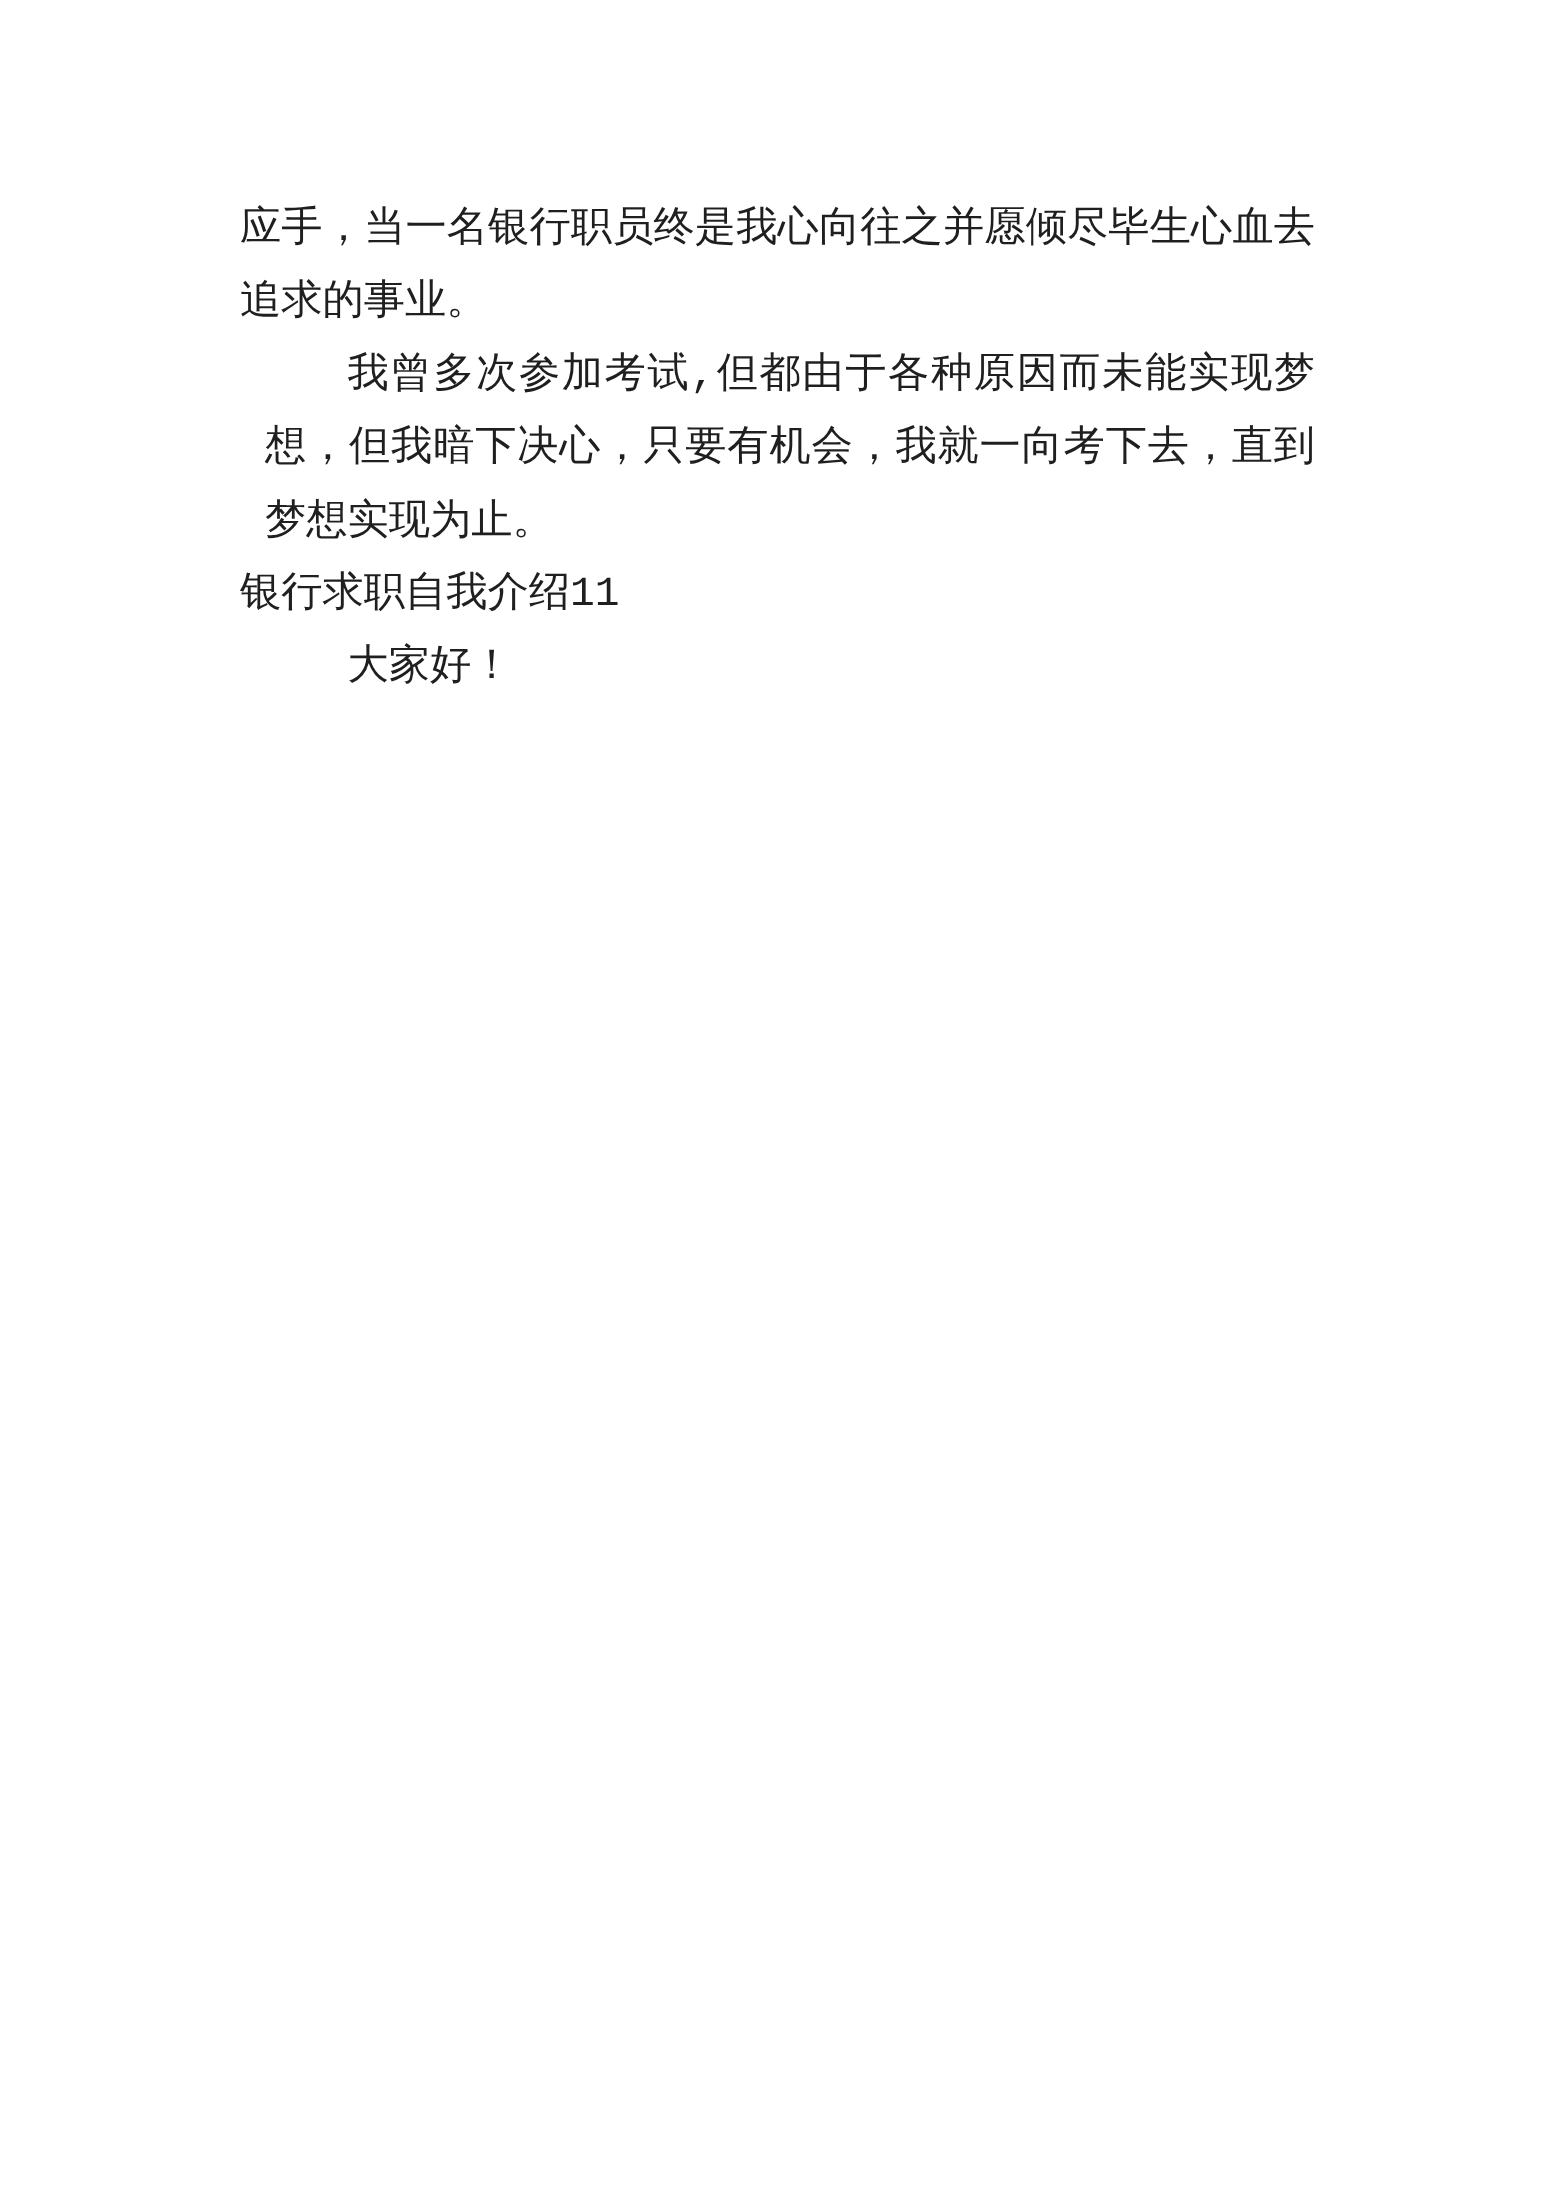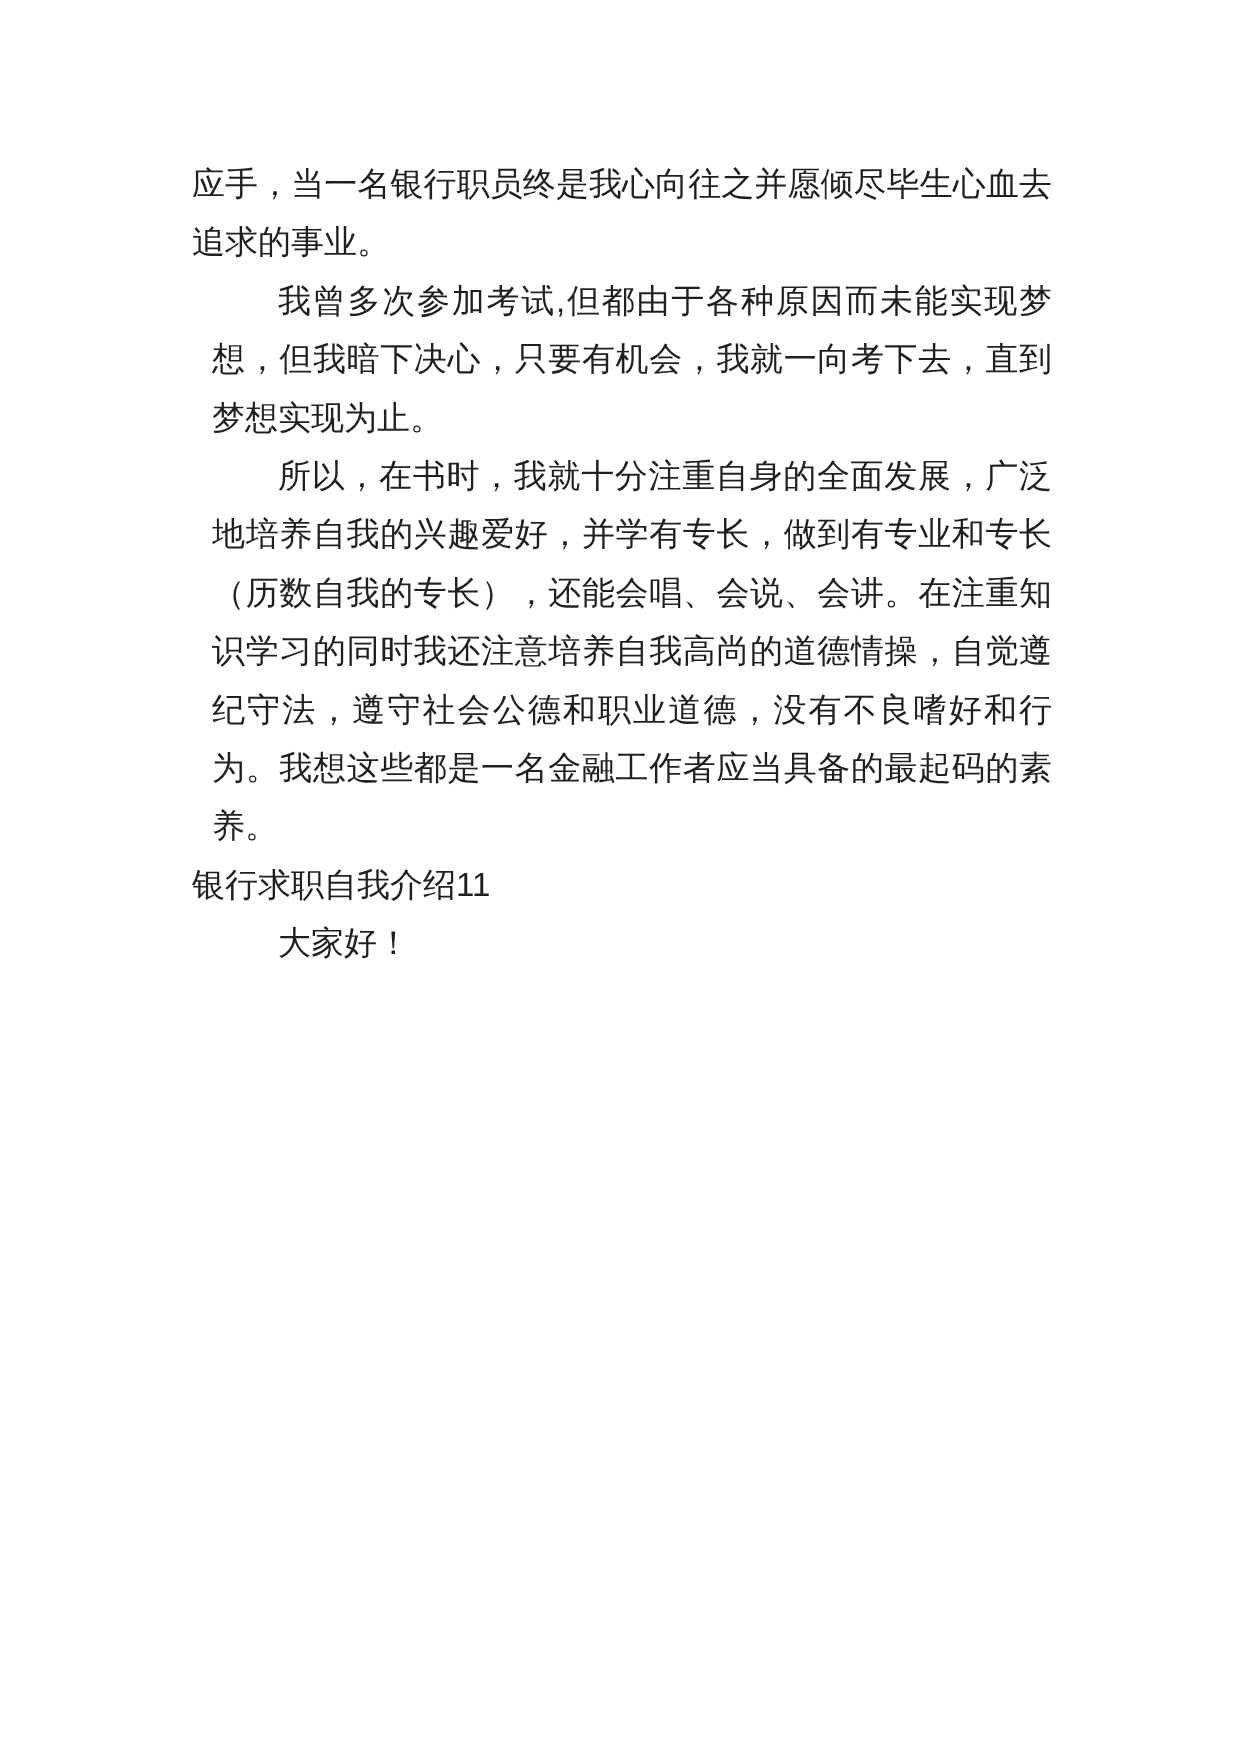--- a/index.html
+++ b/index.html
@@ -3,21 +3,21 @@
 <meta charset="utf-8">
 <style>
   * { margin: 0; padding: 0; box-sizing: border-box; }
   html, body { background: #ffffff; }
   .page {
     position: relative;
     width: 1241px;
     height: 1458px;
     background: #ffffff;
     overflow: hidden;
-    font-family: Liberation Sans, sans-serif;
+    font-family: Liberation Mono, monospace;
   }
   .doc-body {
     position: absolute;
     left: 192px;
     top: 155px;
     width: 860px;
     font-size: 33px;
     line-height: 58.4px;
     color: #1f1f1f;
     text-align: justify;
@@ -32,17 +32,16 @@
     margin-left: 20px;
   }
 </style>
 </head>
 <body>
 
 <div class="page">
   <div class="doc-body">
     <p>应手，当一名银行职员终是我心向往之并愿倾尽毕生心血去追求的事业。</p>
     <p class="indent">我曾多次参加考试,但都由于各种原因而未能实现梦想，但我暗下决心，只要有机会，我就一向考下去，直到梦想实现为止。</p>
-    <p class="indent">所以，在书时，我就十分注重自身的全面发展，广泛地培养自我的兴趣爱好，并学有专长，做到有专业和专长（历数自我的专长），还能会唱、会说、会讲。在注重知识学习的同时我还注意培养自我高尚的道德情操，自觉遵纪守法，遵守社会公德和职业道德，没有不良嗜好和行为。我想这些都是一名金融工作者应当具备的最起码的素养。</p>
     <p>银行求职自我介绍11</p>
     <p class="indent">大家好！</p>
   </div>
 </div>
 
 </body></html>

